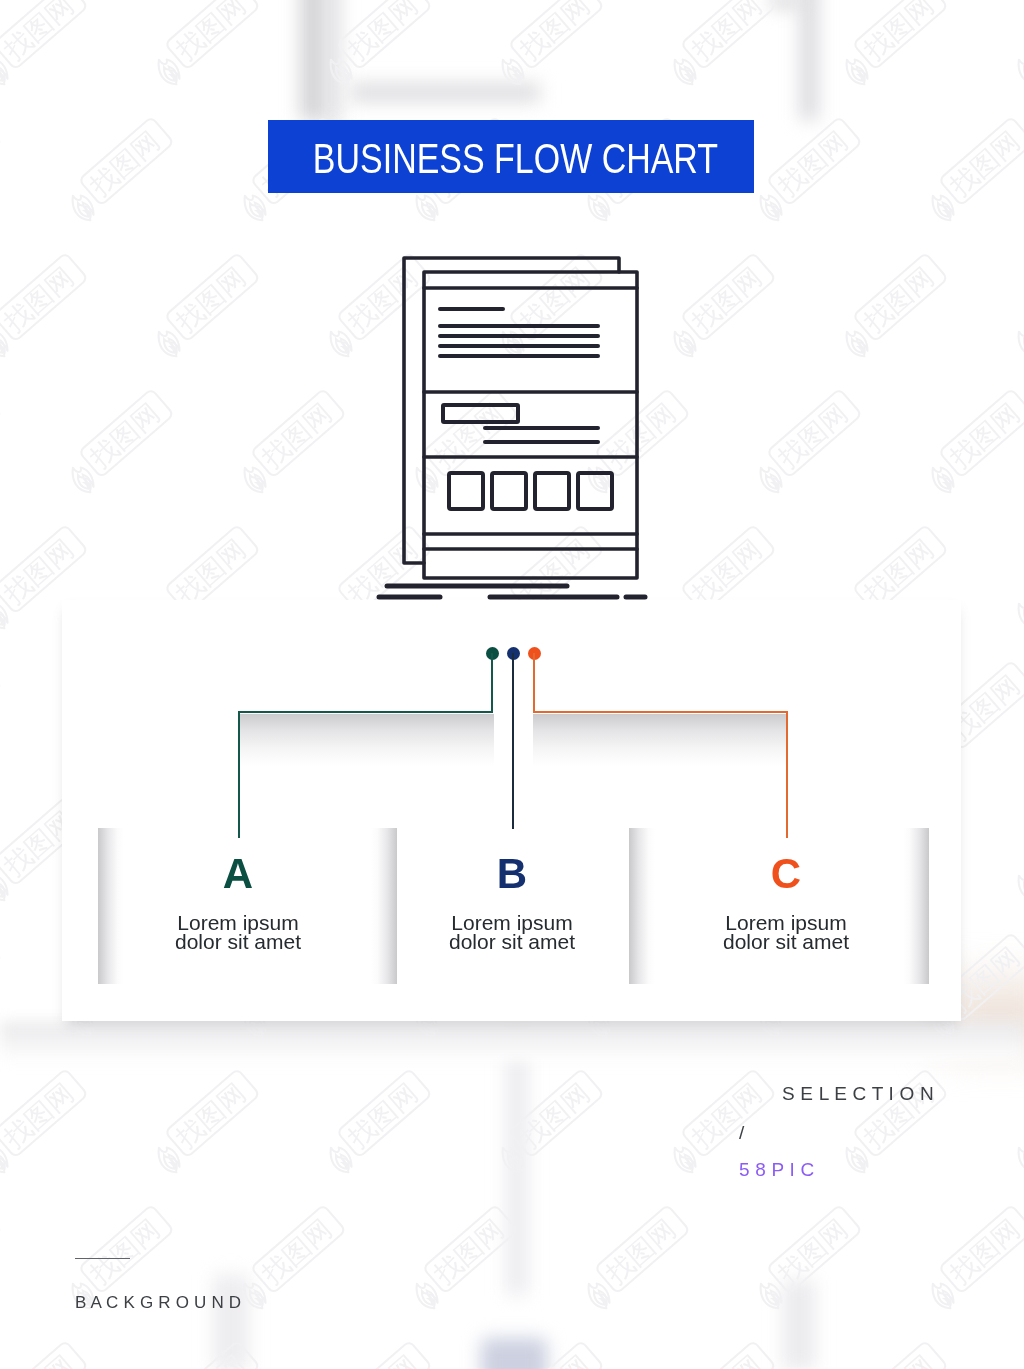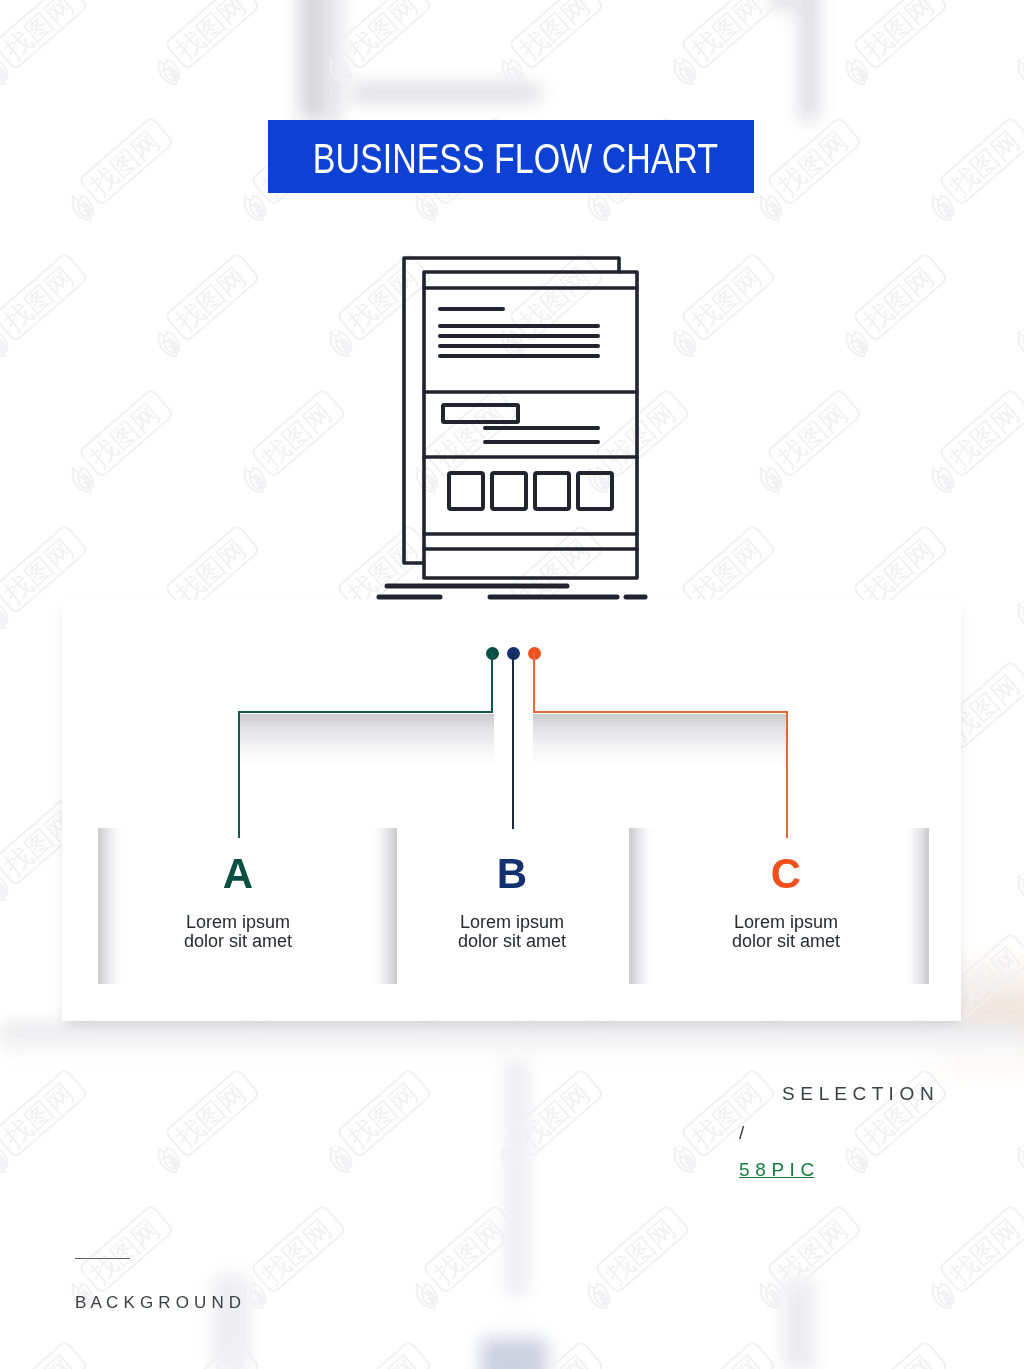--- a/index.html
+++ b/index.html
@@ -33,26 +33,26 @@
   .gradbar.rtl{background:linear-gradient(to left,#c9c9cc 0%,#e7e7e9 38%,#fbfbfc 75%,#ffffff 100%);}
 
   .shadegrad{position:absolute;height:52px;
              background:linear-gradient(to bottom,#cbcbcd 0%,#e3e3e5 30%,#f5f5f6 66%,#ffffff 100%);}
 
   .vline{position:absolute;width:2px;}
   .hline{position:absolute;height:2px;}
   .dot{position:absolute;width:13px;height:13px;border-radius:50%;}
 
   .steplabel{position:absolute;text-align:center;font-weight:bold;font-size:42px;line-height:1;}
-  .stepcap{position:absolute;text-align:center;font-size:18px;line-height:19px;color:#262b30;}
+  .stepcap{position:absolute;text-align:center;font-size:21px;line-height:19px;color:#262b30;}
 
   
   #selection{position:absolute;left:782px;top:1083px;font-size:19px;color:#3c4044;letter-spacing:.2px;}
   #slash{position:absolute;left:739px;top:1122px;font-size:19px;color:#3c4044;}
-  #pic58{position:absolute;left:739px;top:1159px;font-size:19px;color:#15803d;letter-spacing:.2px;text-decoration:underline;}
+  #pic58{position:absolute;left:739px;top:1159px;font-size:19px;color:#8b5cf6;letter-spacing:.2px;}
   #bgrule{position:absolute;left:75px;top:1258px;width:55px;height:1px;background:#60646a;}
   #bglabel{position:absolute;left:75px;top:1293px;font-size:17px;color:#3c4044;letter-spacing:.2px;}
 </style>
 </head>
 <body>
 
 <div id="stage">
 
   <div class="bgwrap">
     <div class="blurlayer" style="left:300px;top:-40px;width:28px;height:160px;background:#d5d5d8;"></div>

